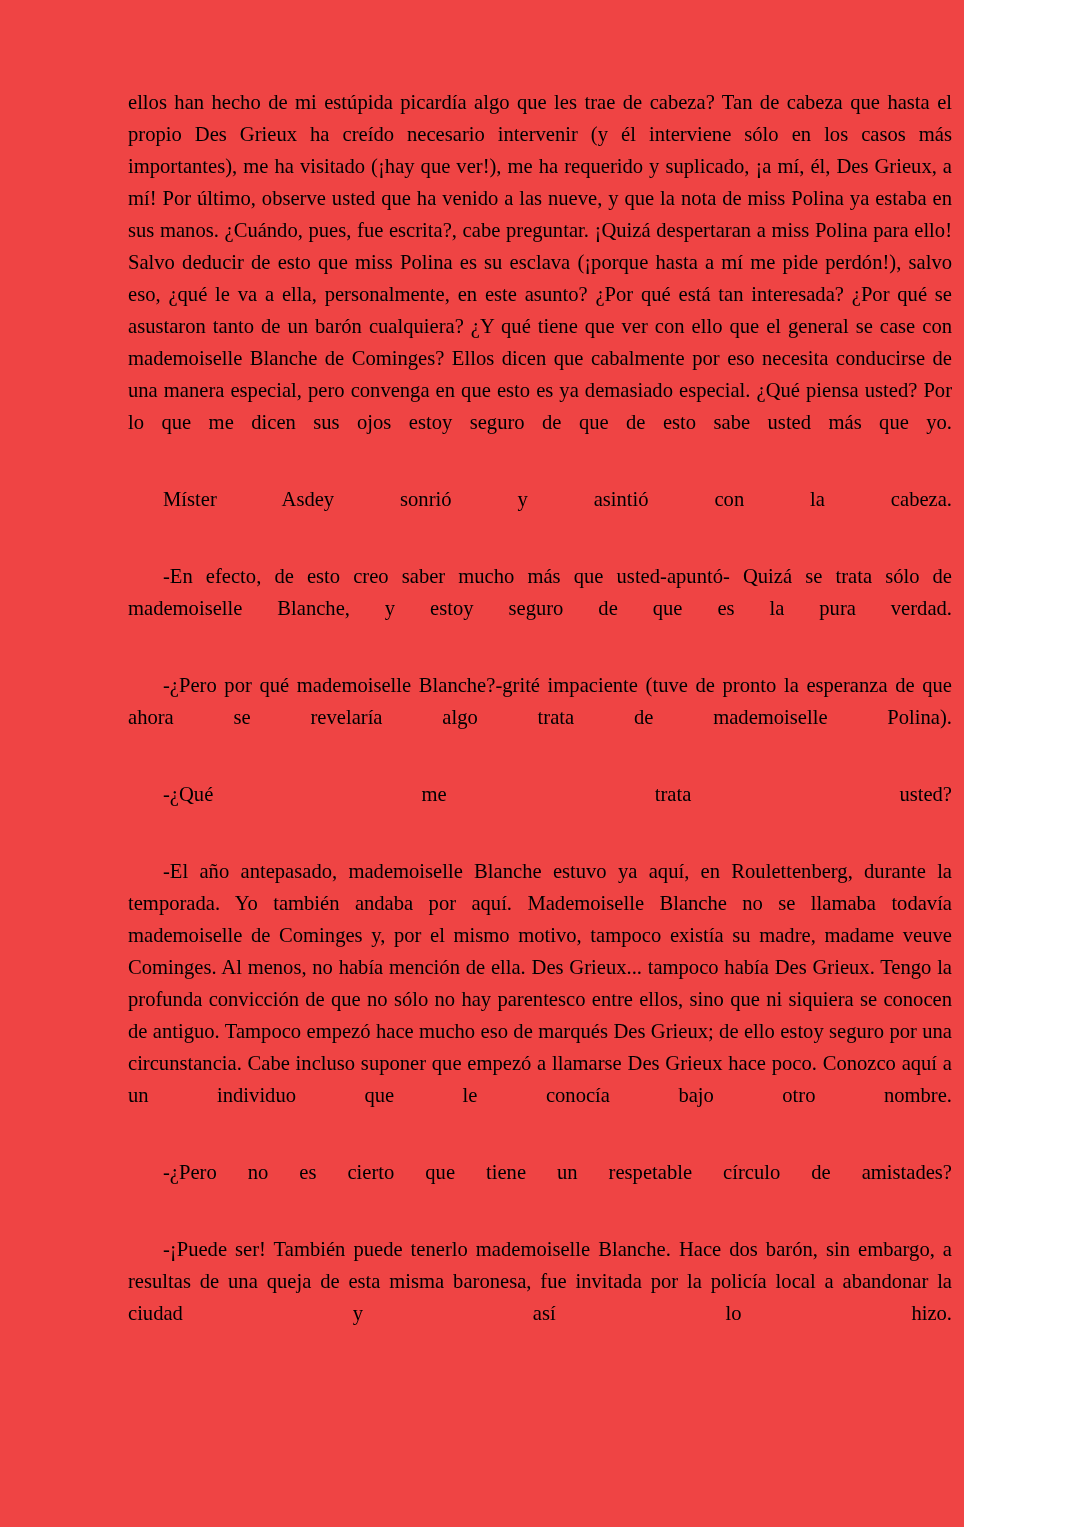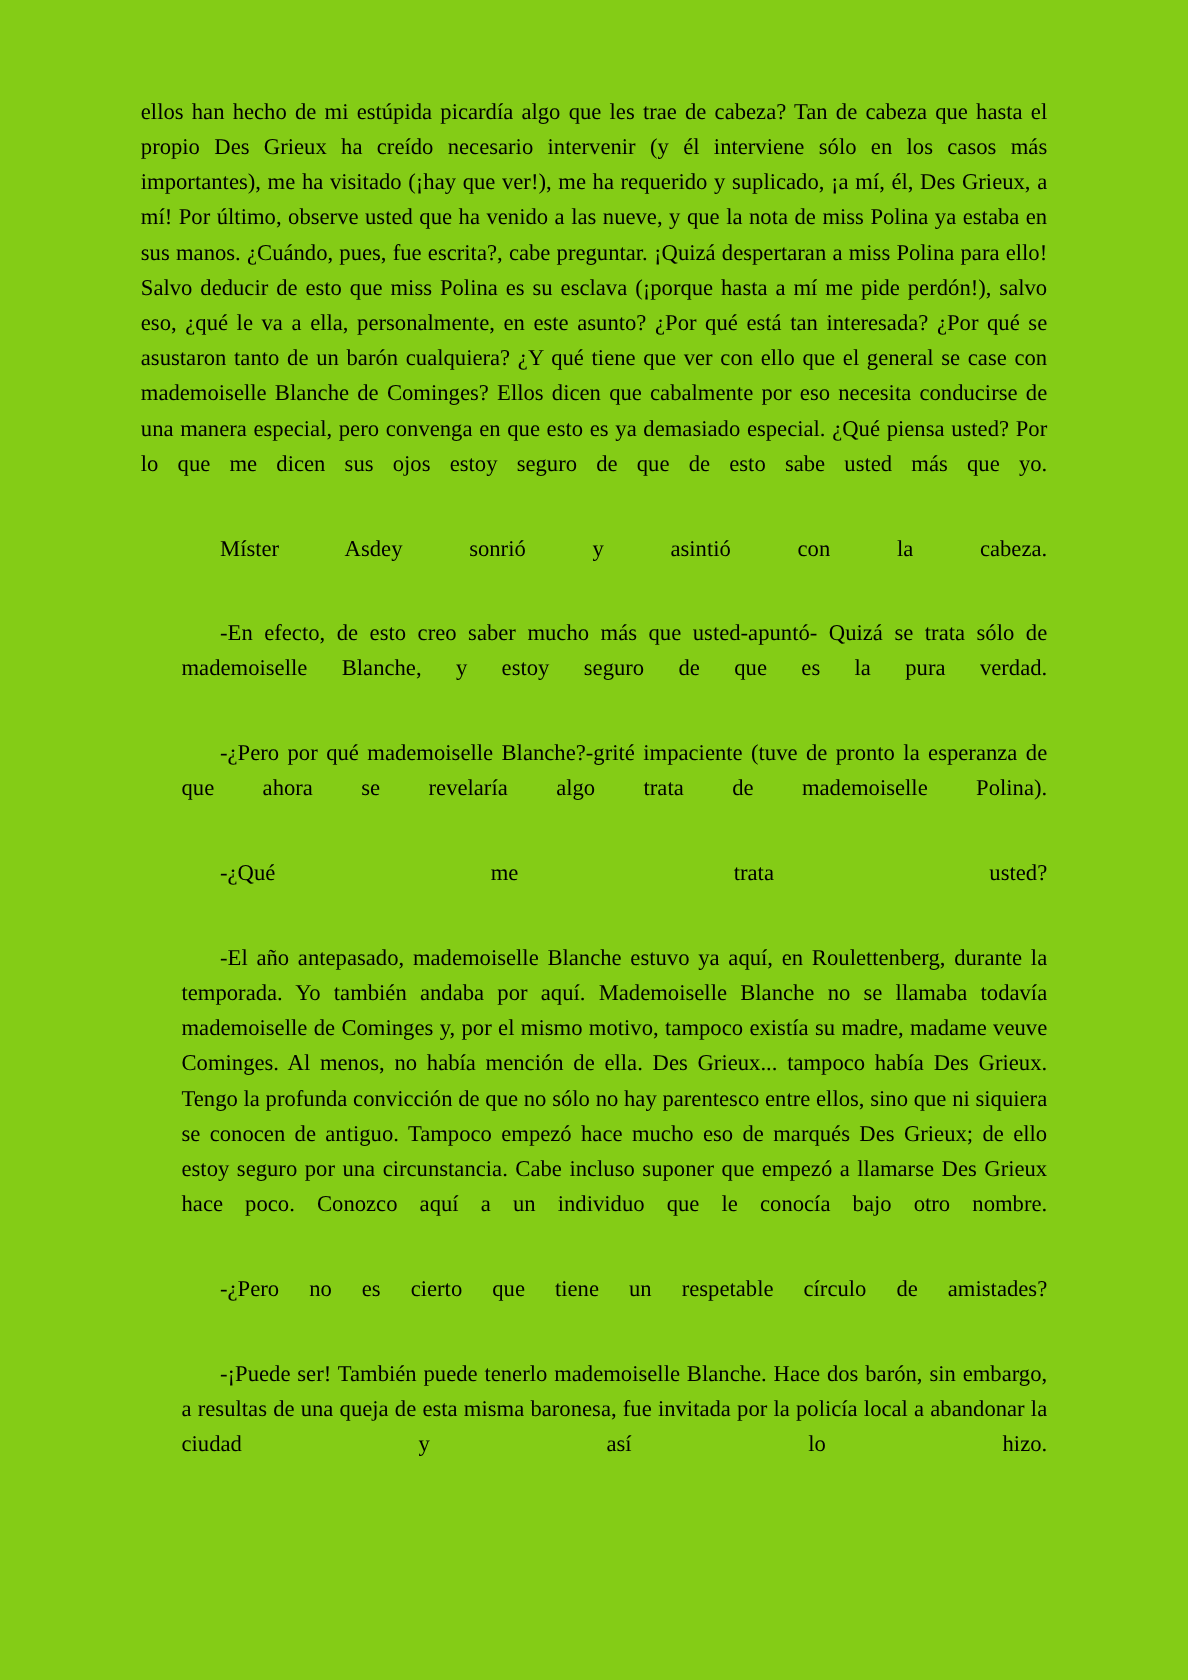--- a/index.html
+++ b/index.html
@@ -9,23 +9,23 @@
   }
   body {
     width: 1080px;
     height: 1527px;
     overflow: hidden;
     font-family: "Liberation Serif", "DejaVu Serif", serif;
     color: #000000;
   }
   .page {
     position: relative;
-    width: 1080px;
+    width: 964px;
     height: 1527px;
-    background: #84cc16;
+    background: #ef4444;
     box-sizing: border-box;
   }
   .text-column {
     position: absolute;
     left: 128px;
     top: 86px;
     width: 824px;
   }
   .para {
     margin: 0;
@@ -34,21 +34,20 @@
     line-height: 32px;
     text-align: justify;
     text-justify: inter-word;
     -webkit-hyphens: none;
     hyphens: none;
     color: #000000;
     white-space: normal;
   }
   .para + .para {
     margin-top: 13px;
-    margin-left: 37px;
   }
   .para.indent {
     text-indent: 35px;
   }
   .para.no-indent {
     text-indent: 0;
   }
   
   .para:after {
     content: "";

